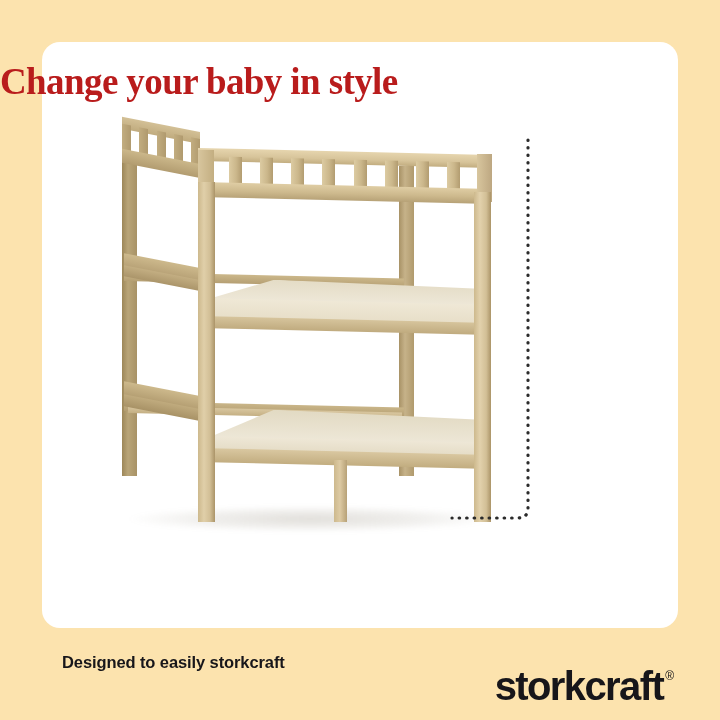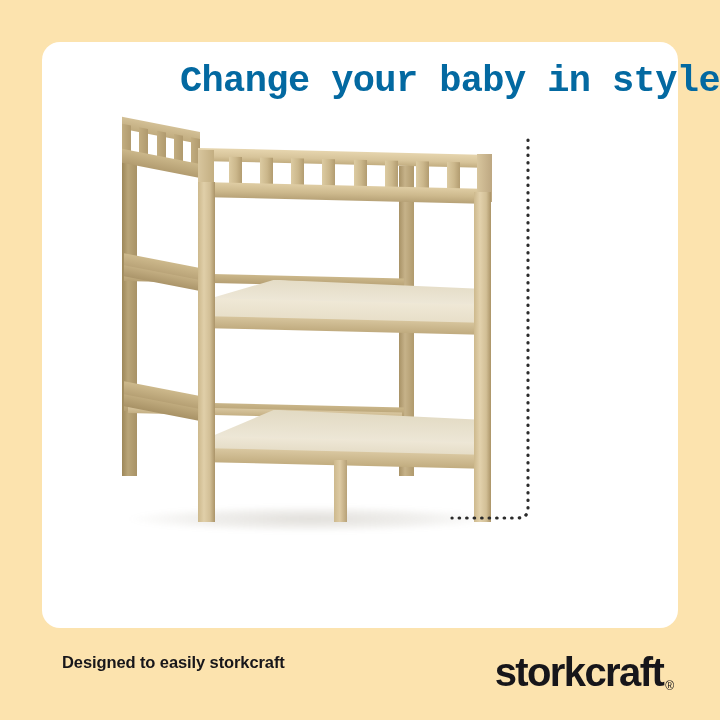--- a/index.html
+++ b/index.html
@@ -18,26 +18,26 @@
     width:636px; height:586px;
     background:#ffffff;
     border-radius:18px;
   }
 
   
   #headline {
     position:absolute;
     left:0; top:60px;
     width:100%;
-    text-align:right;
+    text-align:left;
     font-size:37px;
     font-weight:bold;
     letter-spacing:-0.6px;
-    color:#0369a1;
-    font-family:Liberation Mono, monospace;
+    color:#b91c1c;
+    font-family:Liberation Serif, serif;
   }
 
   
   #stage {
     position:absolute;
     left:0; top:120px;
     width:636px; height:430px;
   }
 
   
@@ -216,23 +216,23 @@
     position:absolute;
     left:62px; top:652px;
     font-size:16.5px;
     font-weight:bold;
     line-height:1.33;
     color:#17161a;
     letter-spacing:-0.1px;
   }
   #logo {
     position:absolute;
-    right:46px; top:652px;
+    right:46px; top:666px;
     display:flex;
-    align-items:flex-end;
+    align-items:flex-start;
     color:#17161a;
   }
   #logo-word {
     font-size:40px;
     font-weight:bold;
     letter-spacing:-1.6px;
     line-height:1;
     font-family:"Liberation Sans", sans-serif;
   }
   #logo-reg {

